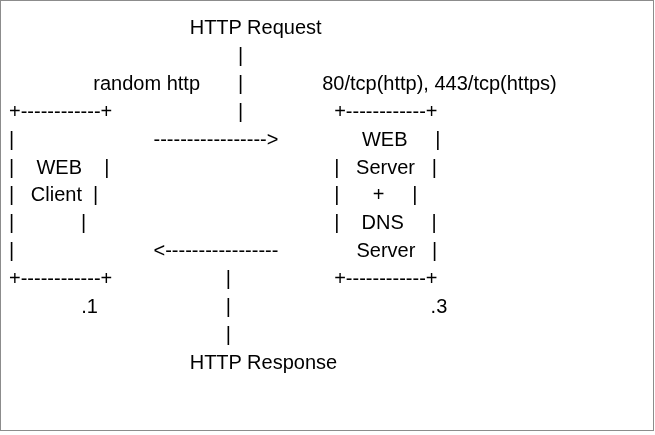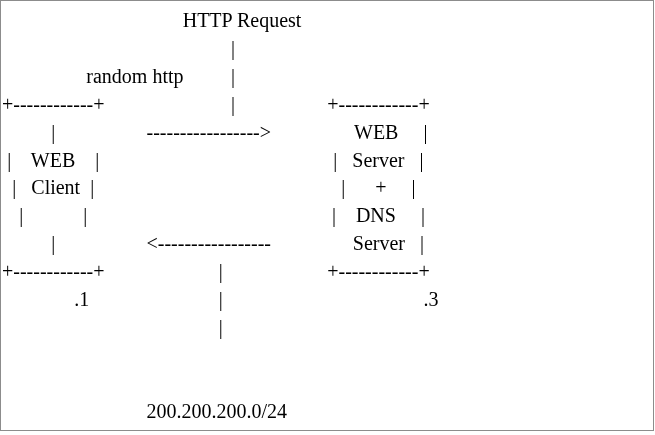--- a/index.html
+++ b/index.html
@@ -18,29 +18,28 @@
     left: 0;
     top: 0;
     width: 652px;
     height: 429px;
     border: 1px solid #8c8c8c;
     background: #ffffff;
     overflow: hidden;
   }
   .el {
     position: absolute;
-    margin: 0;
+    margin: 7px;
     padding: 0;
-    font-family: Liberation Serif, serif;
+    font-family: Liberation Sans, sans-serif;
     font-size: 20px;
     line-height: 27.9px;
     color: #000000;
     white-space: pre;
     letter-spacing: 0;
-    text-align: center;
   }
   
   .t-request   { left: 181.7px; top: 6px; }
   .line-upper  { left: 229.9px; top: 33.9px; }
   .l-randport  { left: 85.3px;  top: 61.8px; }
   .l-ports     { left: 314.2px; top: 61.8px; }
   .box-client  { left: 1px;     top: 89.7px; }
   .box-server  { left: 326.2px; top: 89.7px; }
   .arrow-req   { left: 145.5px; top: 117.6px; }
   .arrow-resp  { left: 145.5px; top: 229.2px; }
@@ -56,20 +55,21 @@
 <div class="canvas">
 
   <pre class="el t-request">HTTP Request</pre>
 
   <pre class="el line-upper">|
 |
 |</pre>
 
   <pre class="el l-randport">random http</pre>
 
+  <pre class="el l-ports">80/tcp(http), 443/tcp(https)</pre>
 
   <pre class="el box-client">+------------+
 |
 |    WEB    |
 |   Client  |
 |            |
 |
 +------------+</pre>
 
   <pre class="el box-server">+------------+
@@ -85,16 +85,16 @@
   <pre class="el arrow-resp">&lt;-----------------</pre>
 
   <pre class="el line-lower">|
 |
 |</pre>
 
   <pre class="el l-ip1">.1</pre>
 
   <pre class="el l-ip3">.3</pre>
 
+  <pre class="el t-response">HTTP Response</pre>
 
-  <pre class="el l-network">200.200.200.0/24</pre>
 
 </div>
 
 </body></html>

